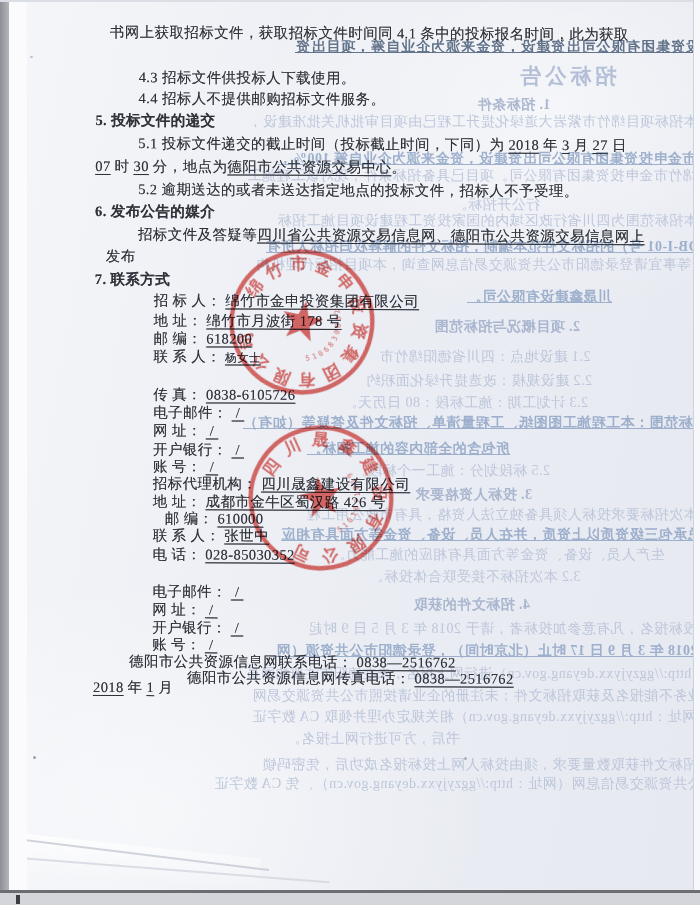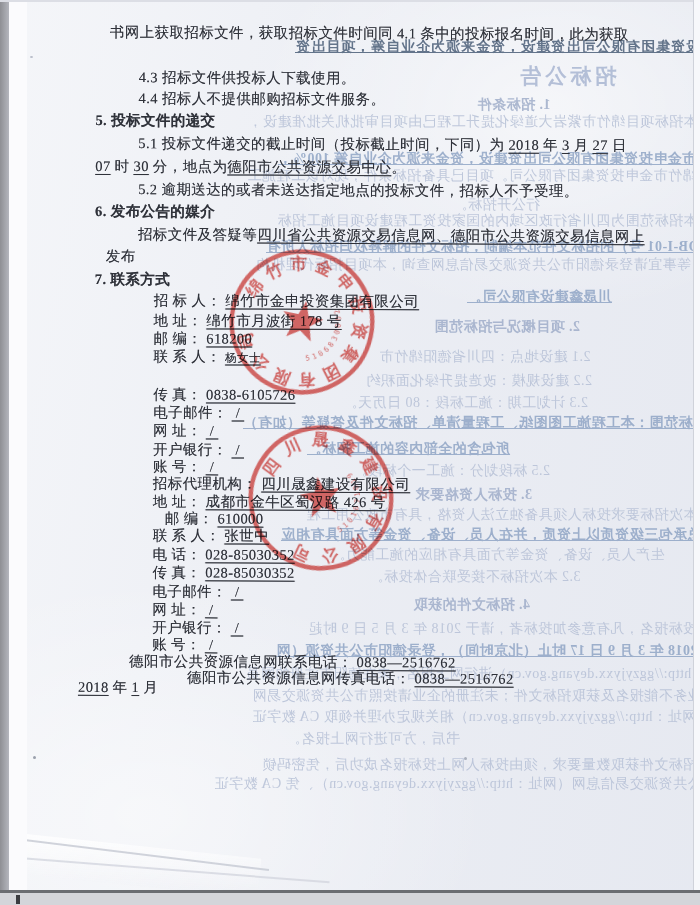--- a/index.html
+++ b/index.html
@@ -58,21 +58,21 @@
   .l15{top:330px;left:155px}.l16{top:348px;left:155px}
   .l17{top:366px;left:155px}.l18{top:386px;left:155px}
   .l19{top:404px;left:155px}.l20{top:422px;left:155px}
   .l21{top:441px;left:155px}.l22{top:458px;left:155px}
   .l23{top:475px;left:155px}.l24{top:493px;left:155px}
   .l25{top:510px;left:167px}.l26{top:527px;left:155px}
   .l27{top:546px;left:155px}.l28{top:564px;left:155px}
   .l29{top:583px;left:155px}.l30{top:601px;left:155px}
   .l31{top:619px;left:155px}.l32{top:636px;left:155px}
   .l33{top:653px;left:132px}.l34{top:669px;left:190px}
-  .l35{top:679px;left:81px}
+  .l35{top:679px;left:96px}
   
   .stamp{position:absolute;width:156px;height:156px;color:#d84742;opacity:.8;
          mix-blend-mode:multiply;filter:blur(.3px);}
   .stamp1{left:224px;top:244px;transform:rotate(12deg);}
   .stamp2{left:243px;top:420px;transform:rotate(-10deg);}
   .seal-name{font-size:17px;font-weight:bold;letter-spacing:7px;fill:currentColor;
              font-family:"Liberation Serif","DejaVu Serif",serif;}
   .stamp2 .seal-name{letter-spacing:10px;}
   .seal-code{font-size:7.5px;letter-spacing:3px;fill:currentColor;
              font-family:"DejaVu Sans Mono",monospace;}
@@ -138,21 +138,20 @@
     <div class="ln l18"><span>传  真： </span><span class="u">0838-6105726</span></div>
     <div class="ln l19"><span>电子邮件： </span><span class="u">&nbsp;/&nbsp;</span></div>
     <div class="ln l20"><span>网  址： </span><span class="u">&nbsp;/&nbsp;</span></div>
     <div class="ln l21"><span>开户银行： </span><span class="u">&nbsp;/&nbsp;</span></div>
     <div class="ln l22"><span>账  号： </span><span class="u">&nbsp;/&nbsp;</span></div>
     <div class="ln l23"><span>招标代理机构： </span><span class="u">四川晟鑫建设有限公司</span></div>
     <div class="ln l24"><span>地  址： </span><span class="u">成都市金牛区蜀汉路 426 号</span></div>
     <div class="ln l25"><span>邮  编： </span><span class="u">610000</span></div>
     <div class="ln l26"><span>联 系 人： </span><span class="u">张世中</span></div>
     <div class="ln l27"><span>电  话： </span><span class="u">028-85030352</span></div>
-    <div class="ln l28"><span>传  真： </span><span class="u">028-85030352</span></div>
     <div class="ln l29"><span>电子邮件： </span><span class="u">&nbsp;/&nbsp;</span></div>
     <div class="ln l30"><span>网  址： </span><span class="u">&nbsp;/&nbsp;</span></div>
     <div class="ln l31"><span>开户银行： </span><span class="u">&nbsp;/&nbsp;</span></div>
     <div class="ln l32"><span>账  号： </span><span class="u">&nbsp;/&nbsp;</span></div>
     <div class="ln l33"><span>德阳市公共资源信息网联系电话： </span><span class="u">0838—2516762</span></div>
     <div class="ln l34"><span>德阳市公共资源信息网传真电话： </span><span class="u">0838—2516762</span></div>
     <div class="ln l35"><span class="u">2018</span><span> 年 </span><span class="u">1</span><span> 月</span></div>
   </div>
 
   <svg class="stamp stamp1" viewBox="0 0 160 160">

